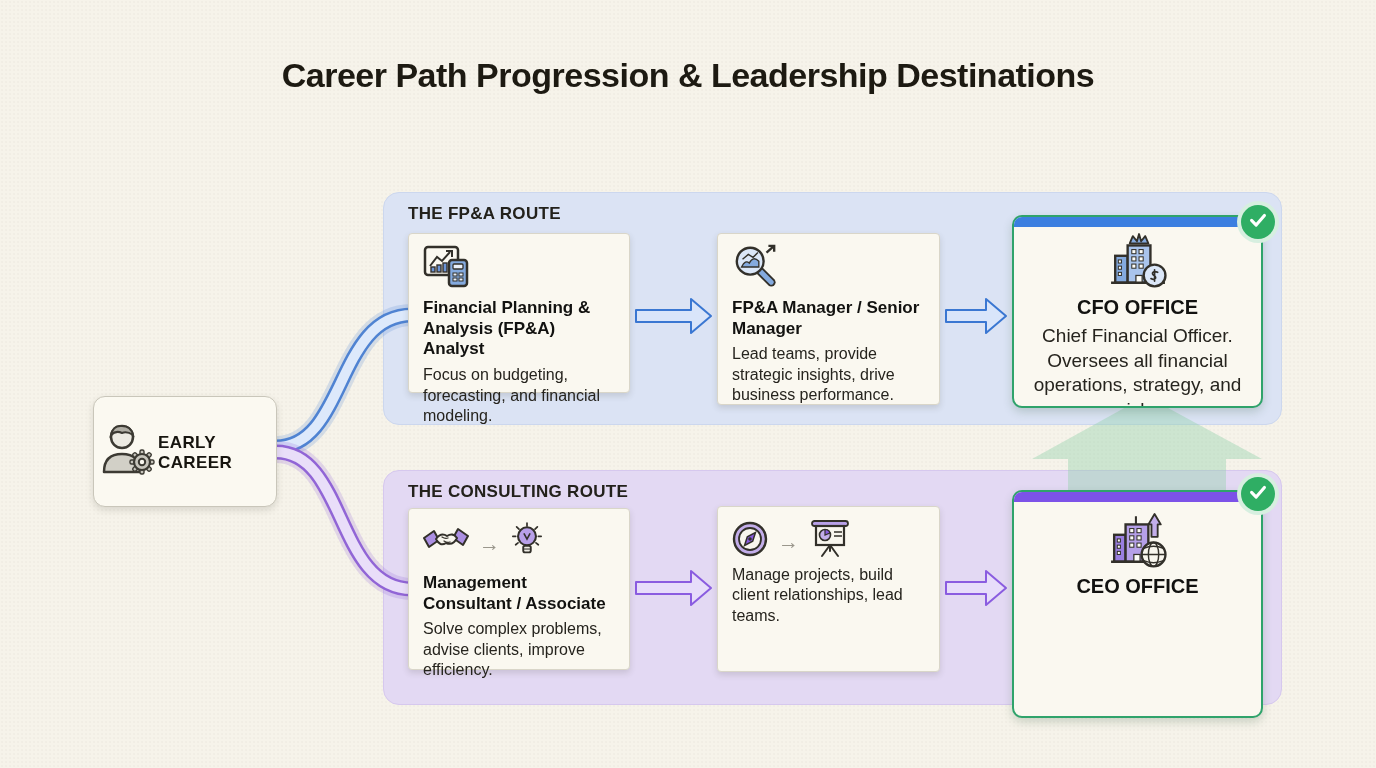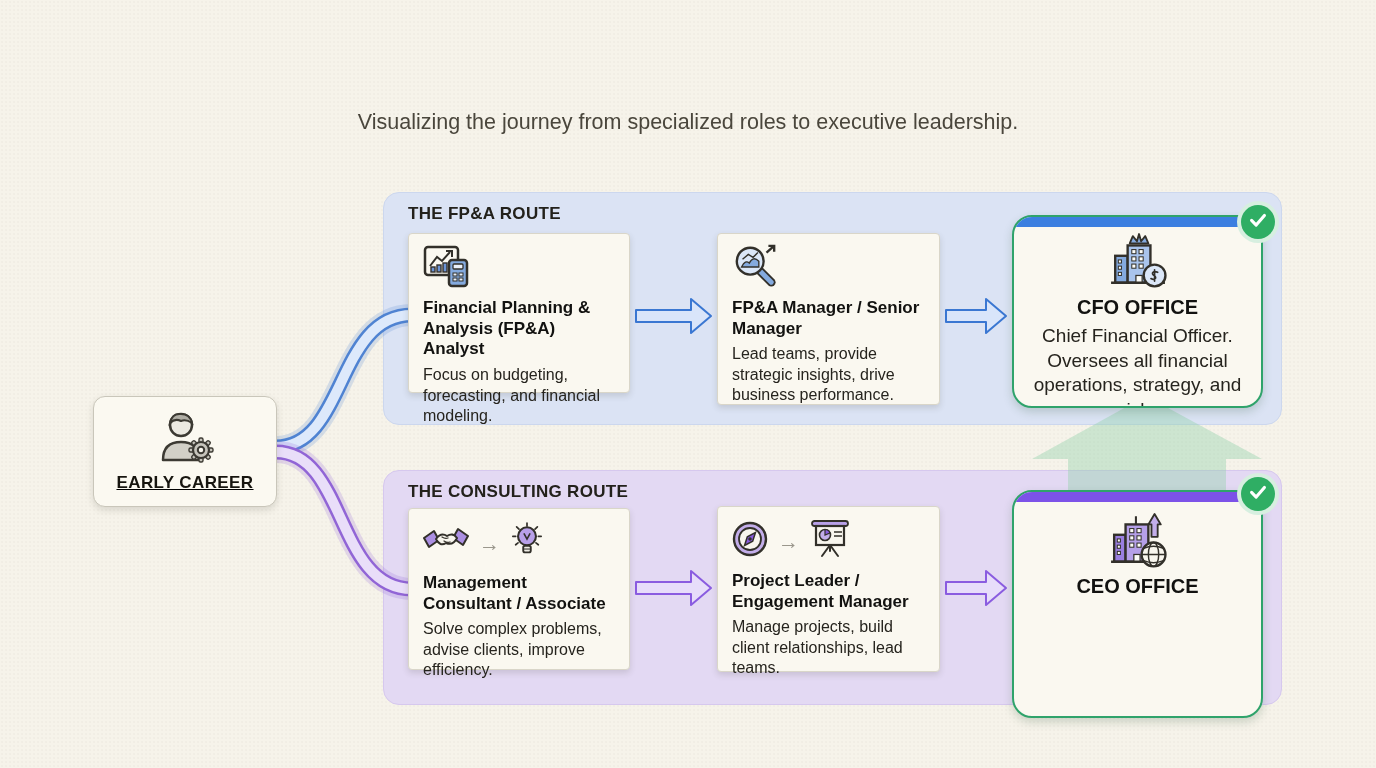--- a/index.html
+++ b/index.html
@@ -30,51 +30,51 @@
   }
   .card-a1{left:408px;top:233px;width:222px;height:160px;}
   .card-a2{left:717px;top:233px;width:223px;height:172px;}
   .card-b1{left:408px;top:508px;width:222px;height:162px;}
   .card-b2{left:717px;top:506px;width:223px;height:166px;}
   .icon-row{display:flex;align-items:center;gap:10px;height:48px;}
   .mini-arrow{color:#9a978c;font-size:21px;line-height:1;}
   .card-title{font-size:17px;font-weight:bold;color:#121210;line-height:1.22;margin:6px 0 5px;}
   .card-desc{font-size:16px;color:#26241e;line-height:1.28;}
   .dest-card{
-    position:absolute;background:#faf8f0;border:2.5px solid #2fa36b;border-radius:20px;
+    position:absolute;background:#faf8f0;border:2.5px solid #2fa36b;border-radius:10px;
     box-shadow:0 4px 10px rgba(50,90,60,.22);overflow:hidden;z-index:3;box-sizing:border-box;
     display:flex;flex-direction:column;align-items:center;text-align:center;
   }
   .dest-cfo{left:1012px;top:215px;width:251px;height:193px;}
   .dest-ceo{left:1012px;top:490px;width:251px;height:228px;text-align:right;}
   .dest-bar{width:100%;height:10px;flex:none;}
   .bar-blue{background:#3b7fe0;}
   .bar-purple{background:#7c52e8;}
   .dest-icon{margin-top:6px;height:62px;display:flex;align-items:flex-end;}
   .dest-title{font-size:20px;font-weight:bold;color:#121210;margin:5px 0 5px;}
   .dest-desc{font-size:19px;color:#26241e;line-height:1.3;padding:0 14px;}
   .badge{
     position:absolute;width:34px;height:34px;border-radius:50%;background:#2fae64;
     box-shadow:0 0 0 4px #d7efe0;display:flex;align-items:center;justify-content:center;z-index:4;
   }
   .badge-cfo{left:1241px;top:205px;}
   .badge-ceo{left:1241px;top:477px;}
   .start-node{
     position:absolute;left:93px;top:396px;width:182px;height:109px;background:#fbf9f1;
     border:1.5px solid #c9c6ba;border-radius:12px;box-shadow:0 3px 7px rgba(60,60,50,.16);
-    display:flex;flex-direction:column;align-items:center;justify-content:center;z-index:3;text-decoration:underline;
+    display:flex;flex-direction:row;align-items:center;justify-content:center;z-index:3;
   }
   .start-label{font-size:17px;font-weight:bold;letter-spacing:.4px;color:#17150f;margin-top:3px;}
 </style>
 </head>
 <body>
 
 <div class="stage">
 
-  <p class="page-subtitle">Visualizing the journey from specialized roles to executive leadership.</p>
+  <h1 class="page-title">Career Path Progression &amp; Leadership Destinations</h1>
 
   <div class="panel panel-fpa">
     <div class="panel-label">THE FP&amp;A ROUTE</div>
   </div>
   <div class="panel panel-consulting">
     <div class="panel-label">THE CONSULTING ROUTE</div>
   </div>
 
   <svg class="overlay" width="1376" height="768" viewBox="0 0 1376 768">
 
@@ -240,21 +240,20 @@
         <svg width="42" height="38" viewBox="0 0 42 38">
           <rect x="3" y="1" width="36" height="5" rx="2.5" fill="#b8a0e8" stroke="#32302a" stroke-width="1.8"></rect>
           <rect x="7" y="6" width="28" height="19" fill="#f8f6ee" stroke="#32302a" stroke-width="2.2"></rect>
           <circle cx="16" cy="15" r="5.5" fill="#c3aeea" stroke="#32302a" stroke-width="1.6"></circle>
           <path d="M16 15 L16 9.5 A5.5 5.5 0 0 1 21 13 Z" fill="#8a5ce0" stroke="#32302a" stroke-width="1.2"></path>
           <path d="M25 12 h8 M25 16 h8" stroke="#32302a" stroke-width="1.6"></path>
           <path d="M21 25 L13 36 M21 25 L29 36 M21 25 V31" fill="none" stroke="#32302a" stroke-width="2" stroke-linecap="round"></path>
         </svg>
       </span>
     </div>
-    <div class="card-title">Project Leader / Engagement Manager</div>
     <div class="card-desc">Manage projects, build client relationships, lead teams.</div>
   </div>
 
   <div class="dest-card dest-ceo">
     <div class="dest-bar bar-purple"></div>
     <div class="dest-icon">
       <svg width="58" height="58" viewBox="0 0 56 56">
         <polygon points="38,12 44,2 50,12 47,12 47,24 41,24 41,12" fill="#c3aeea" stroke="#32302a" stroke-width="1.8" stroke-linejoin="round"></polygon>
         <line x1="26" y1="12" x2="26" y2="4" stroke="#32302a" stroke-width="2"></line>
         <rect x="5" y="22" width="11" height="26" fill="#9a7fe0" stroke="#32302a" stroke-width="2.3"></rect>

